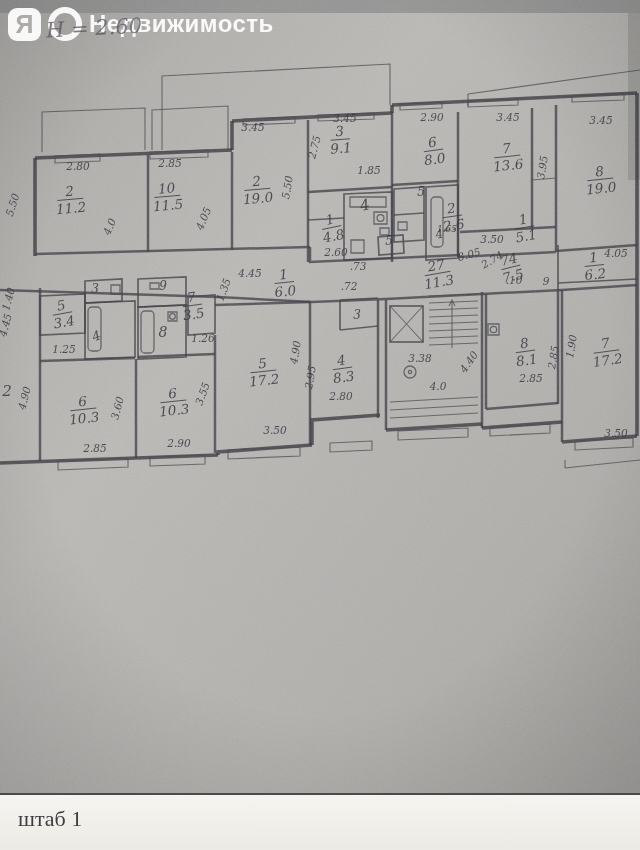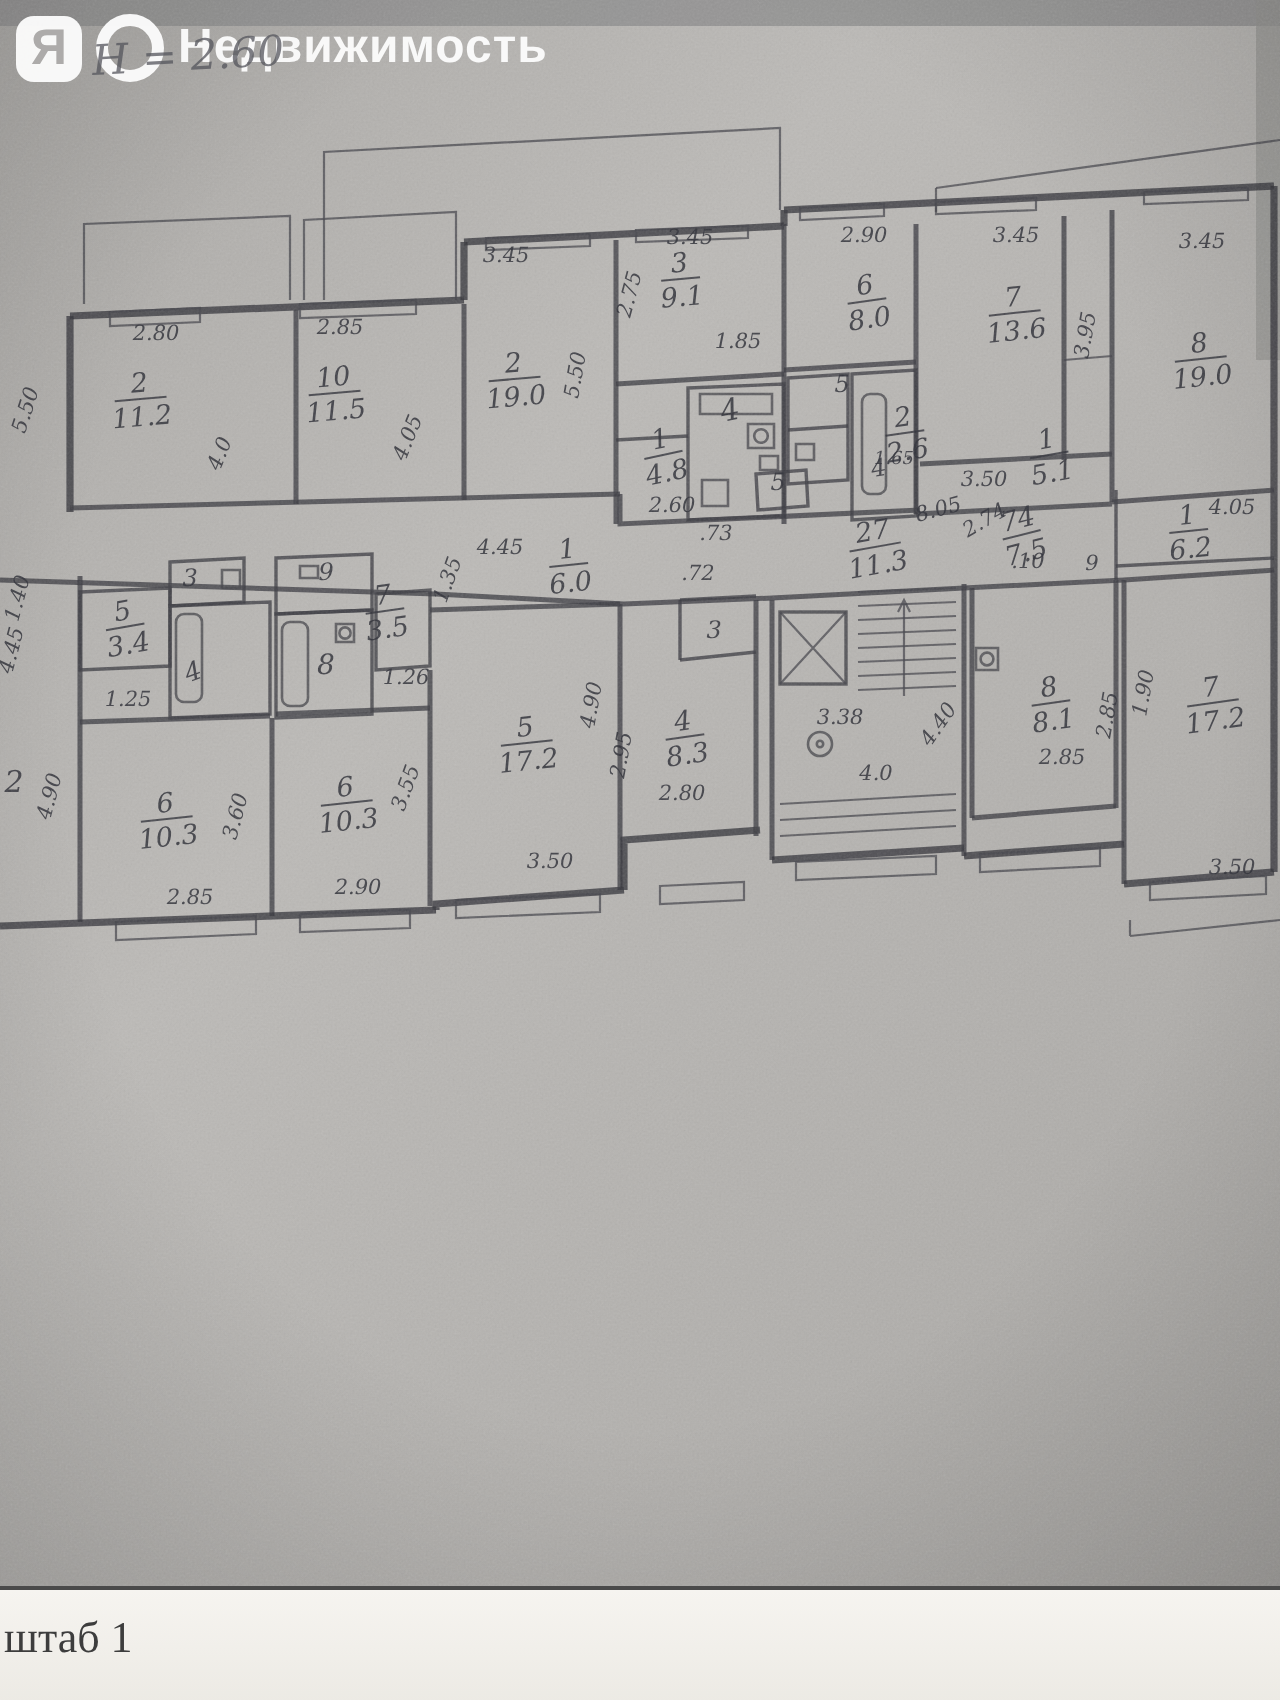--- a/index.html
+++ b/index.html
@@ -14,21 +14,21 @@
   .wm-ring{width:22px;height:22px;border:6px solid #fdfdfd;border-radius:50%;
            box-sizing:content-box;background:transparent;}
   .wm-text{color:#fdfdfd;font-weight:bold;font-size:24px;letter-spacing:.5px;}
   
   .hand{position:absolute;left:46px;top:16px;font-family:"DejaVu Serif", serif;
         font-style:italic;font-size:21px;color:#54555c;opacity:.75;
         transform:rotate(-3deg);white-space:nowrap;}
   
   .footer-band{position:absolute;left:0;top:793px;width:640px;height:57px;
                background:linear-gradient(#f6f4f0,#eceae4);border-top:2px solid #4a4a4a;}
-  .scale-note{position:absolute;left:2px;top:806px;font-family:"Liberation Serif", serif;
+  .scale-note{position:absolute;left:18px;top:806px;font-family:"Liberation Serif", serif;
               font-size:22px;color:#3d3d3d;}
   
   .w4{stroke:#35353b;stroke-width:3.6;fill:none;opacity:.78;}
   .w3{stroke:#3c3c42;stroke-width:2.5;fill:none;opacity:.78;}
   .w2{stroke:#3c3c42;stroke-width:1.7;fill:none;opacity:.78;}
   .w1{stroke:#46464c;stroke-width:1.1;fill:none;opacity:.75;}
   .fx{stroke:#46464c;stroke-width:1.3;fill:none;opacity:.78;}
   .plabel{font-family:"DejaVu Serif", serif;font-style:italic;fill:#2f3038;opacity:.85;}
   .stamp-t{font-family:"Liberation Sans", sans-serif;font-weight:bold;
            fill:#5b6cb0;opacity:.7;letter-spacing:2.5px;}

